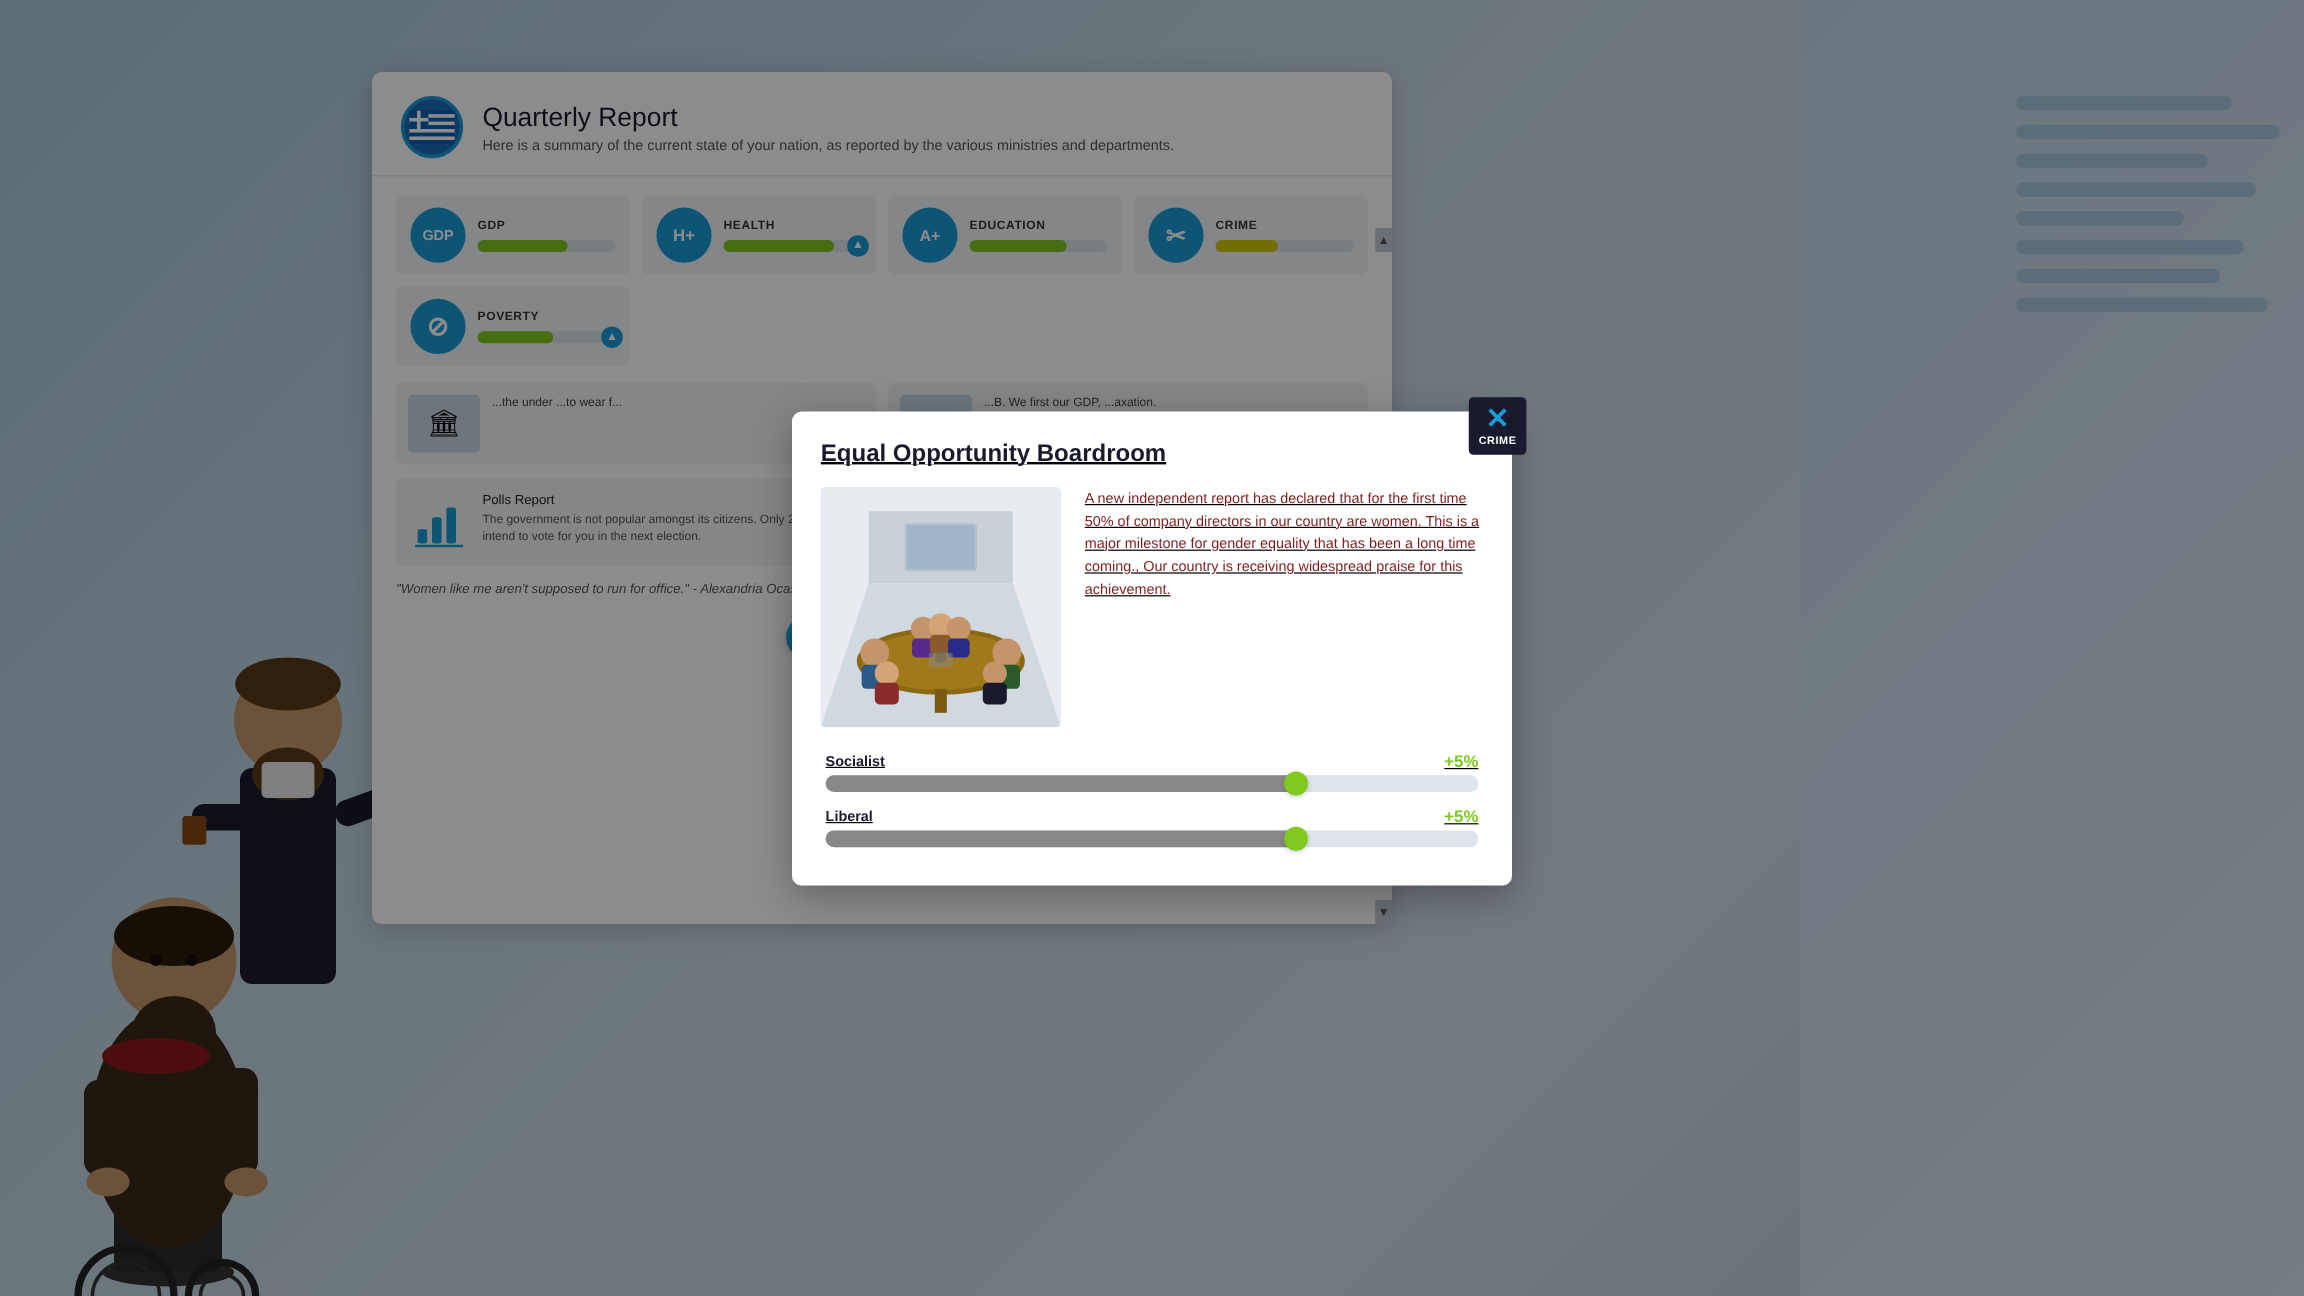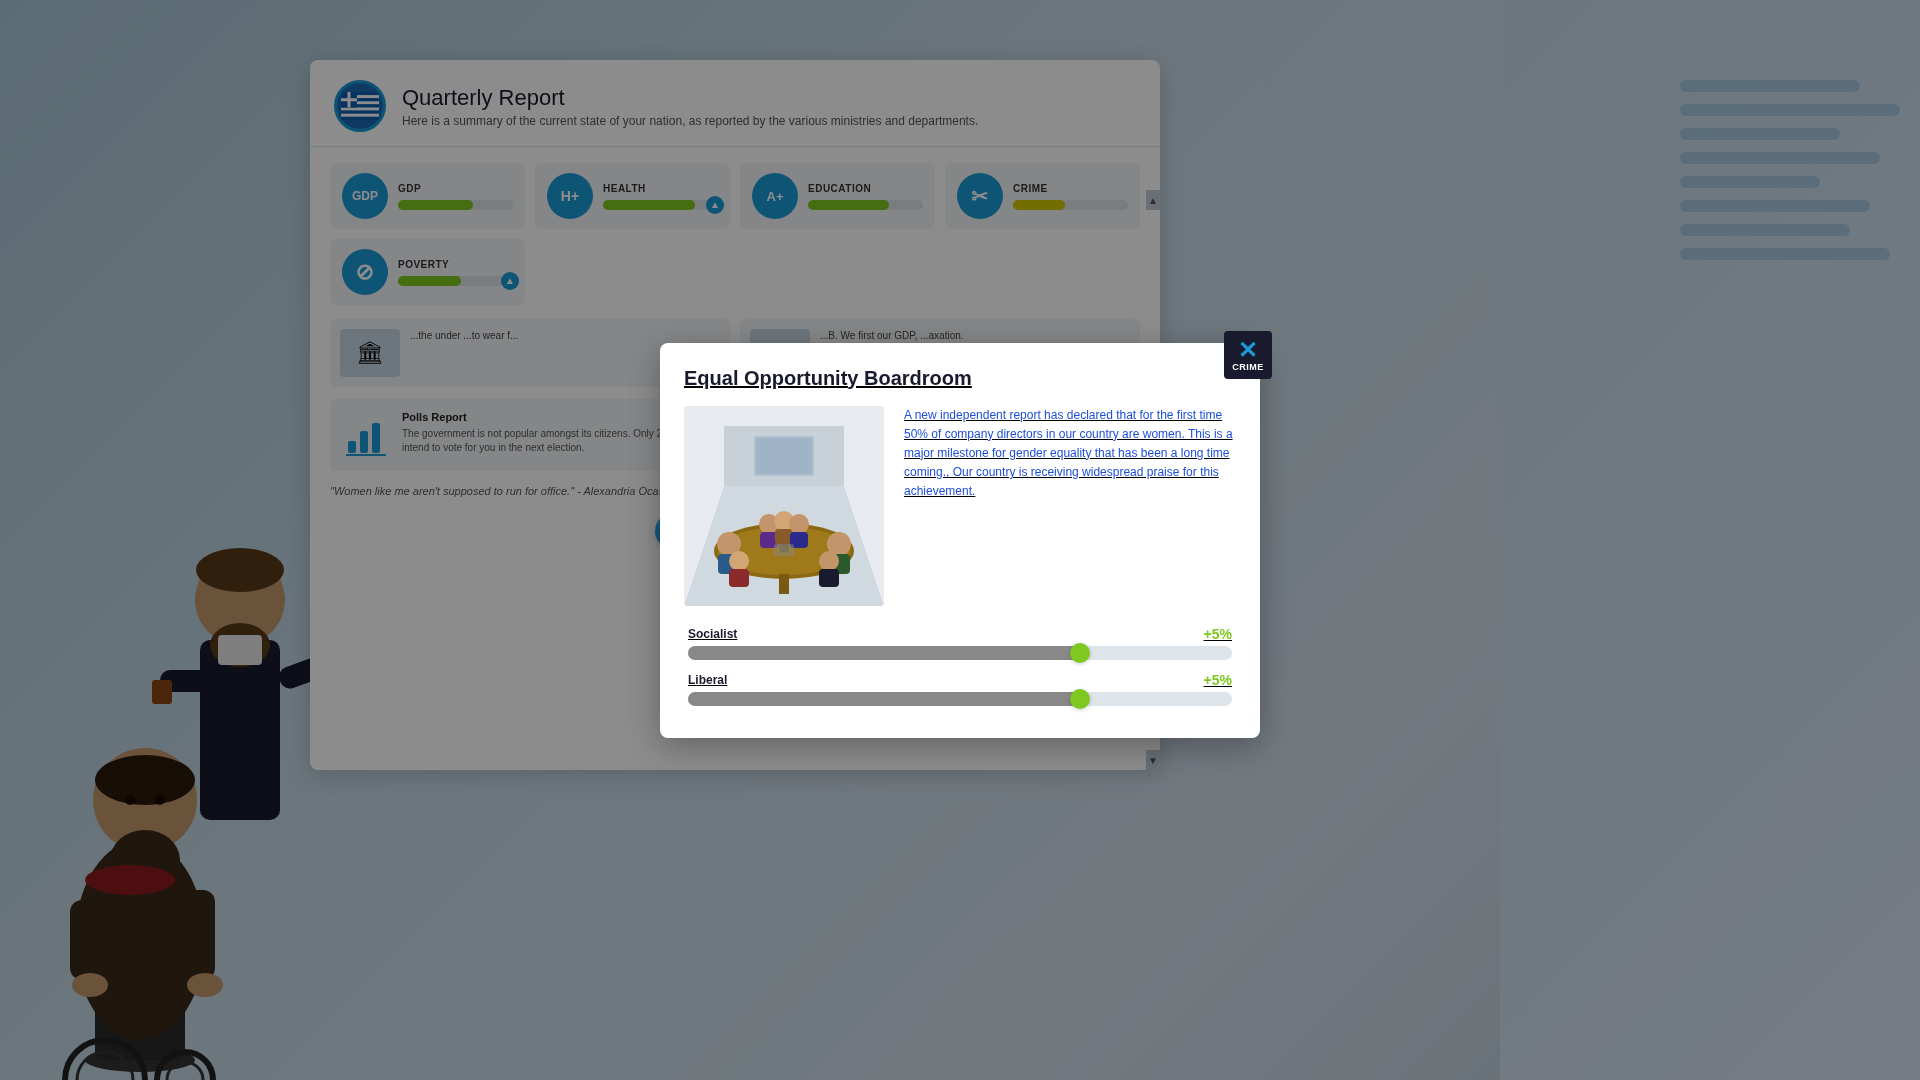--- a/index.html
+++ b/index.html
@@ -214,21 +214,21 @@
       flex-shrink: 0;
       display: flex;
       align-items: center;
       justify-content: center;
       font-size: 28px;
       color: #1a9bd6;
     }
 
     .bottom-text h3 {
       font-size: 11px;
-      font-weight: 700;
+      font-weight: 400;
       color: #222;
       margin-bottom: 4px;
     }
 
     .bottom-text p {
       font-size: 10px;
       color: #555;
       line-height: 1.4;
     }
 
@@ -354,21 +354,21 @@
       display: flex;
       align-items: center;
       justify-content: center;
       overflow: hidden;
     }
 
     
     .modal-description {
       flex: 1;
       font-size: 12px;
-      color: #1d4ed8;
+      color: #7f1d1d;
       line-height: 1.6;
     }
 
     
     .slider-section {
       margin-top: 20px;
       padding: 0 4px;
     }
 
     .slider-row {

